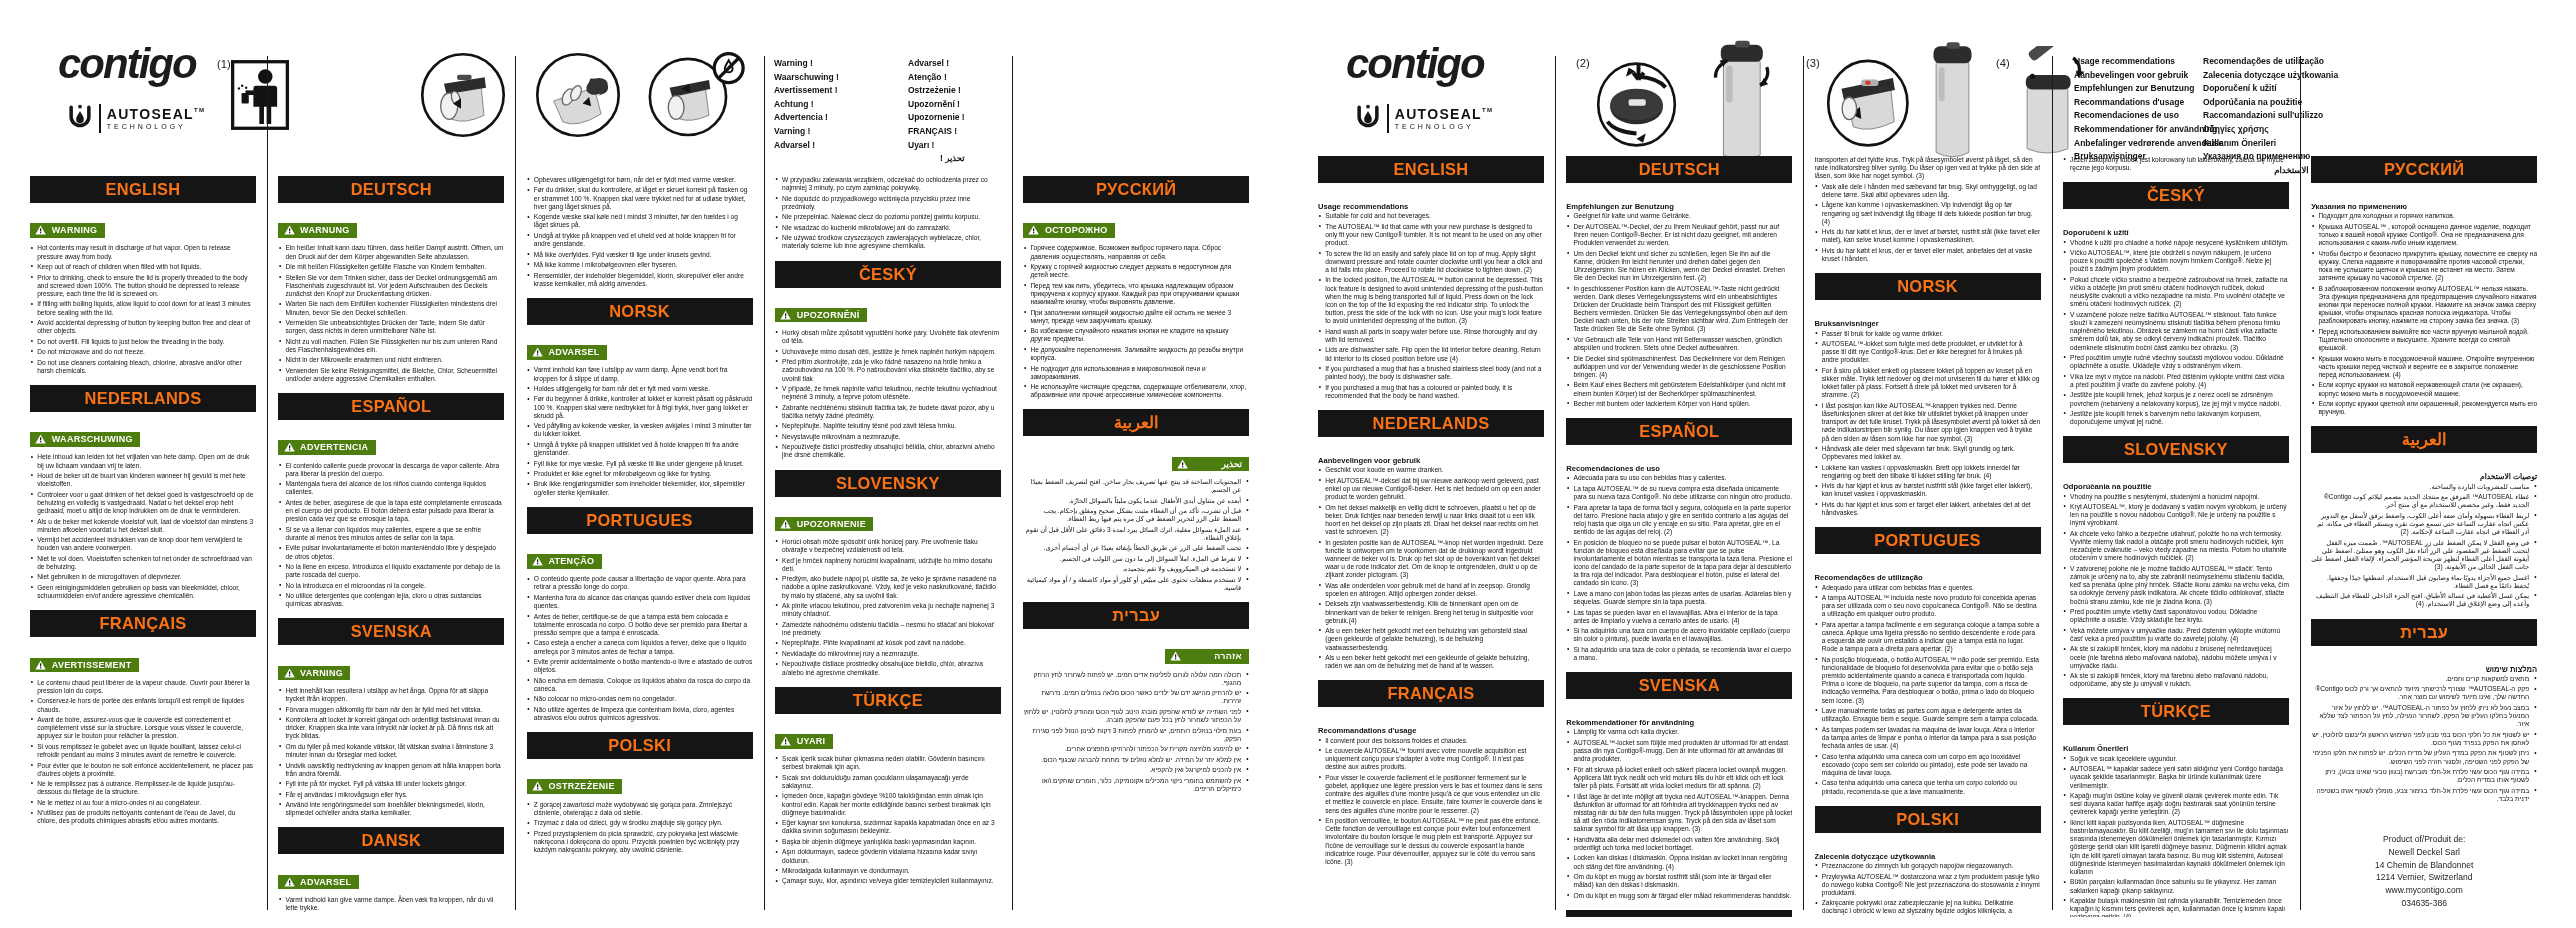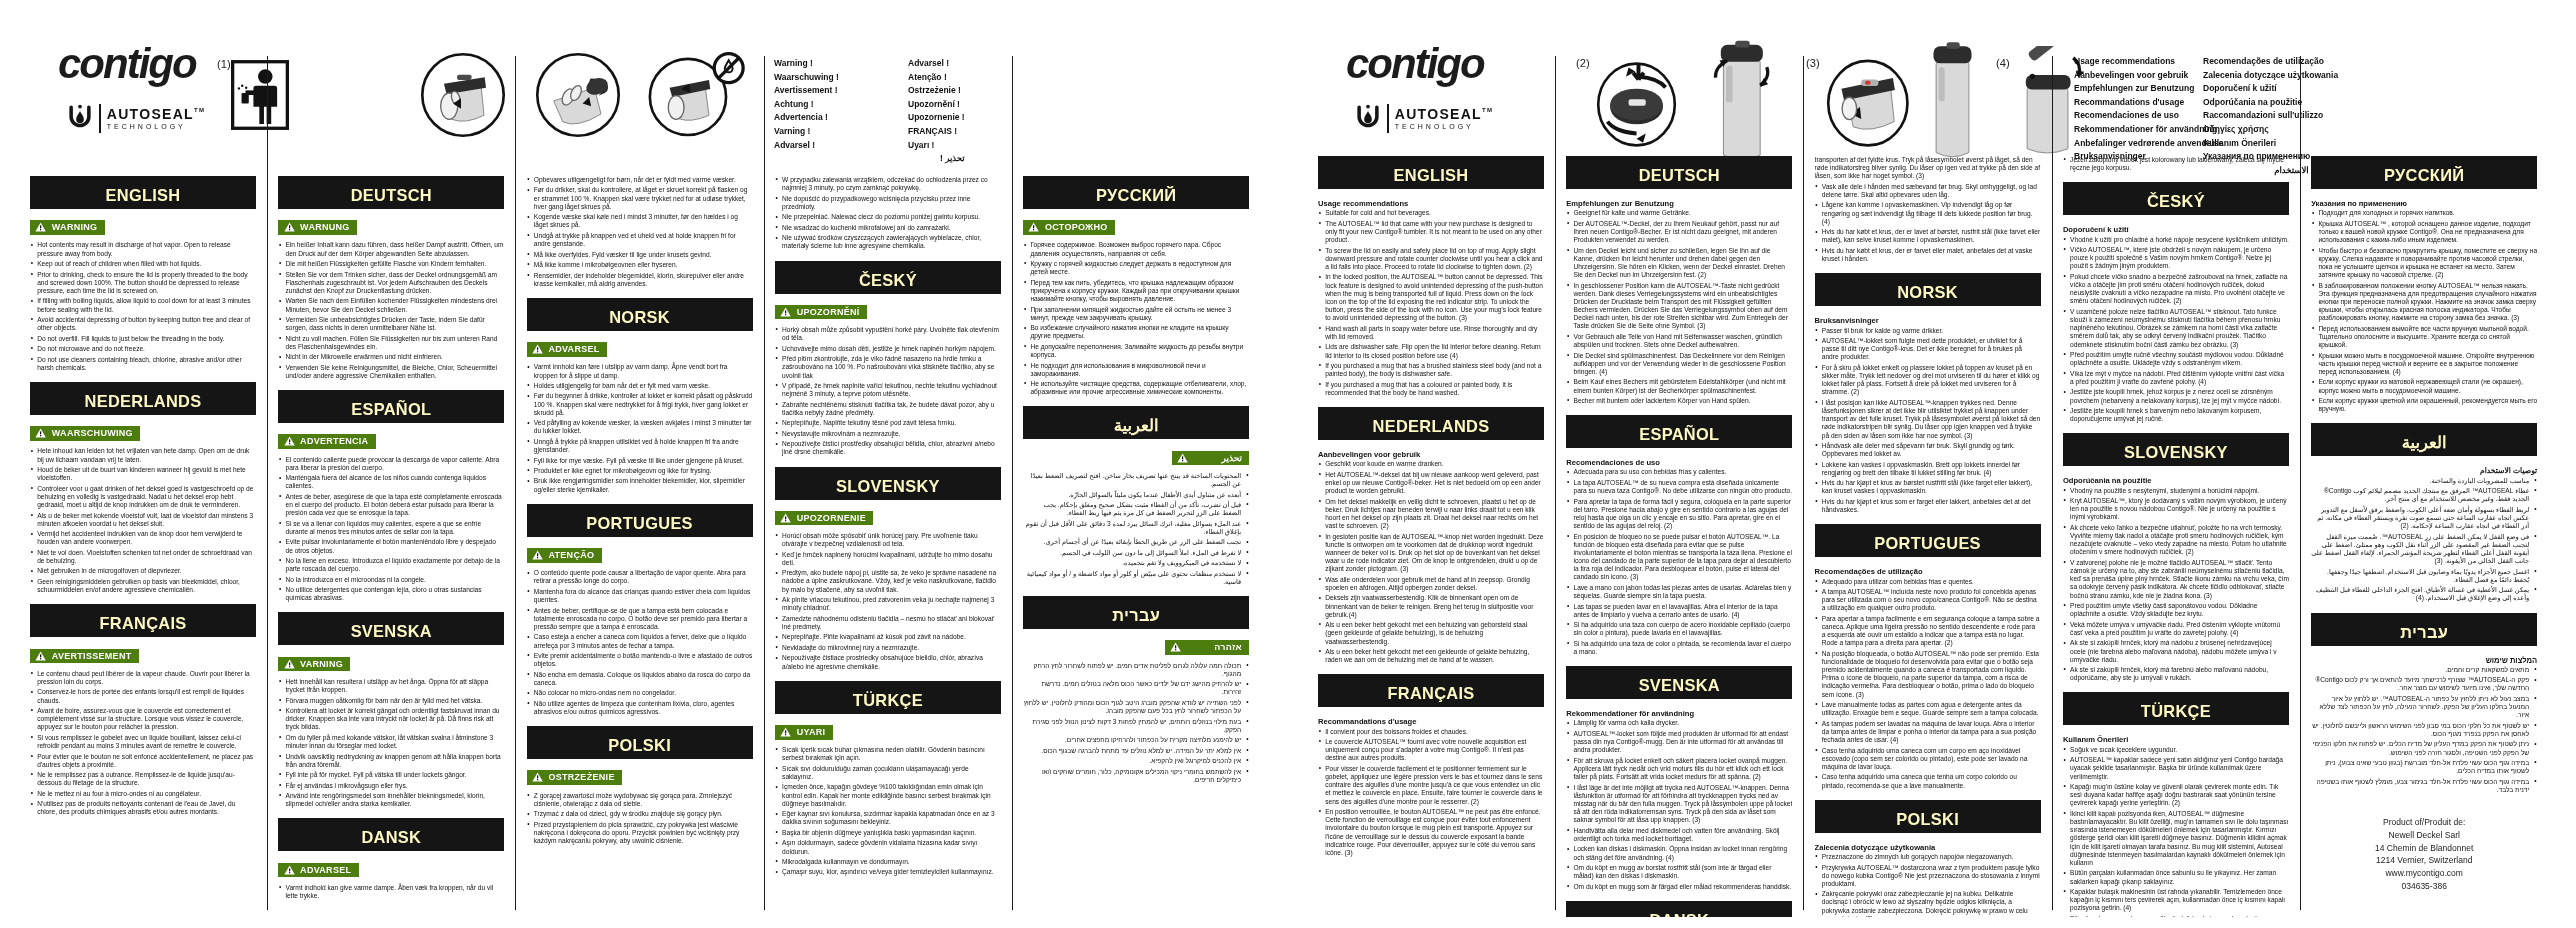--- a/index.html
+++ b/index.html
@@ -20,34 +20,34 @@
   .diag-label{position:absolute;font-size:11.2px;color:#222;}
   .diag{position:absolute;}
   .minilist{position:absolute;font-size:8.5px;font-weight:bold;line-height:1.6;}
   .minilist .mli{white-space:nowrap;}
   .minilist .mli.rtl{direction:rtl;text-align:right;}
   
   .cols{position:absolute;left:30px;display:flex;gap:22.3px;}
   .left .cols{top:176px;height:739px;}
   .right .cols{top:156px;height:761px;}
   .col{flex:0 0 226px;width:226px;overflow:hidden;}
-  .lang-header{background:#151515;color:#fef9c3;text-align:center;font-weight:bold;font-size:16.4px;letter-spacing:0.3px;padding:10px 0 4px;margin:10px 0 10px;}
+  .lang-header{background:#151515;color:#f97316;text-align:center;font-weight:bold;font-size:16.4px;letter-spacing:0.3px;padding:4px 0 4px;margin:10px 0 19px;}
   .sec:first-child .lang-header{margin-top:0;}
   .warnrow{display:inline-flex;align-items:center;gap:5.3px;background:#4d7c0f;color:#fff;font-weight:bold;font-size:9px;padding:2px 7.2px 2.6px 5.3px;margin:1.3px 0 6.6px;letter-spacing:0.3px;}
   .warnrow.rtl{flex-direction:row-reverse;gap:33px;}
   .intro{font-weight:bold;font-size:7.6px;margin:0 0 1.3px;}
   .bullets{margin:0 0 2.6px;}
   .bullet{position:relative;padding-left:7.2px;font-size:6.6px;line-height:1.24;margin-bottom:2.3px;}
   .bullet::before{content:"\2022";position:absolute;left:0.7px;top:-0.7px;}
   .bullet.nodot{padding-left:0;}
   .bullet.nodot::before{content:"";}
   .sec.rtl{direction:rtl;text-align:right;}
   .sec.rtl .bullet{padding-left:0;padding-right:8px;}
   .sec.rtl .bullet::before{left:auto;right:0.7px;}
-  .product-block{text-align:center;font-size:8.5px;line-height:1.5;margin-top:22px;color:#222;}
+  .product-block{text-align:center;font-size:8.5px;line-height:1.5;margin-top:30px;color:#222;}
   .warn-tri{flex:0 0 auto;}
 </style>
 </head>
 <body>
 
 <div class="sheet">
 
   <div class="page left">
     <div class="topband">
       <div class="logo-block">

